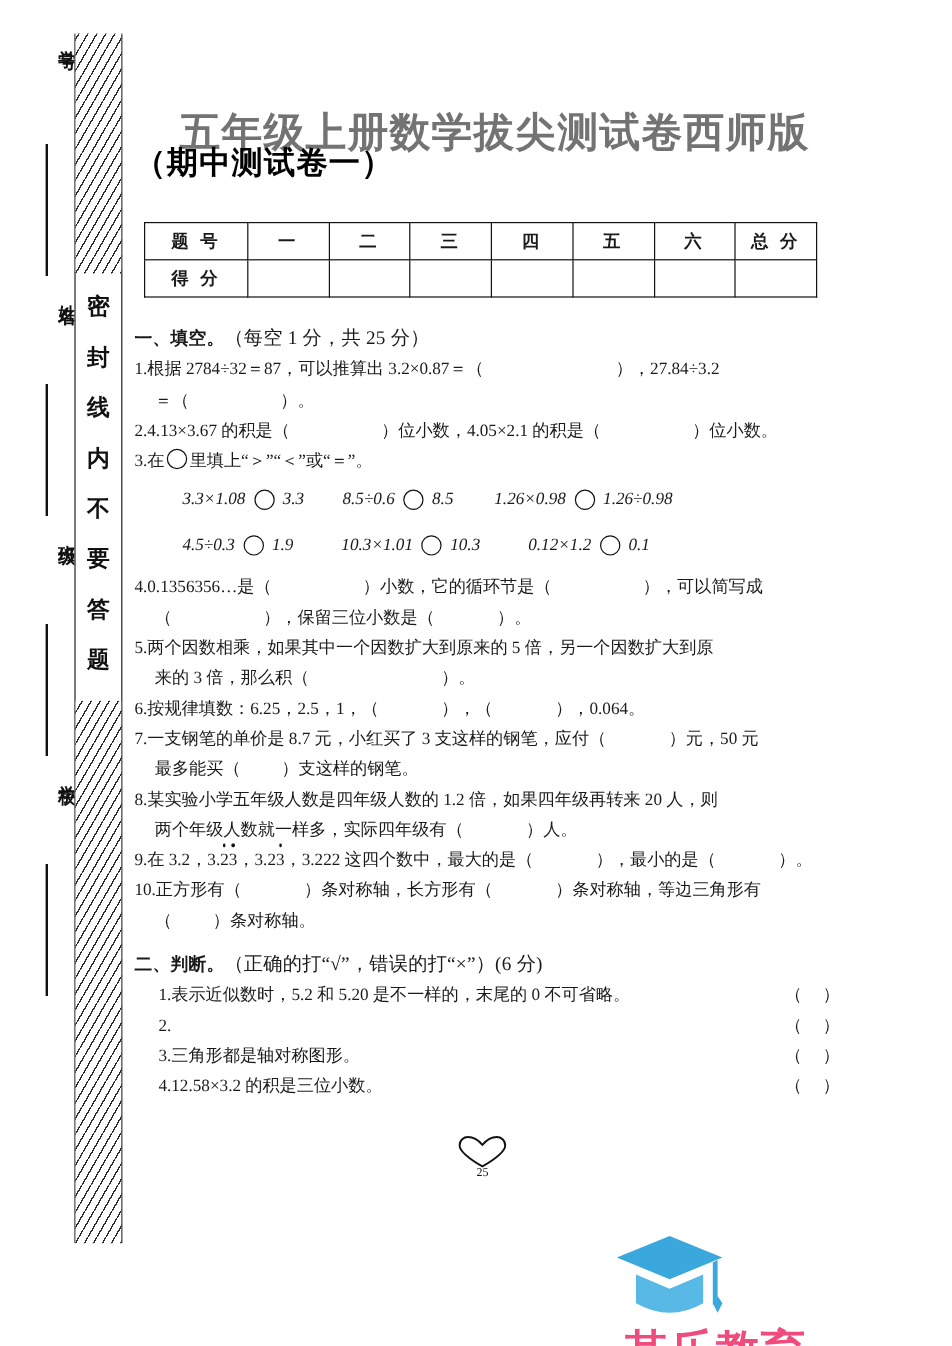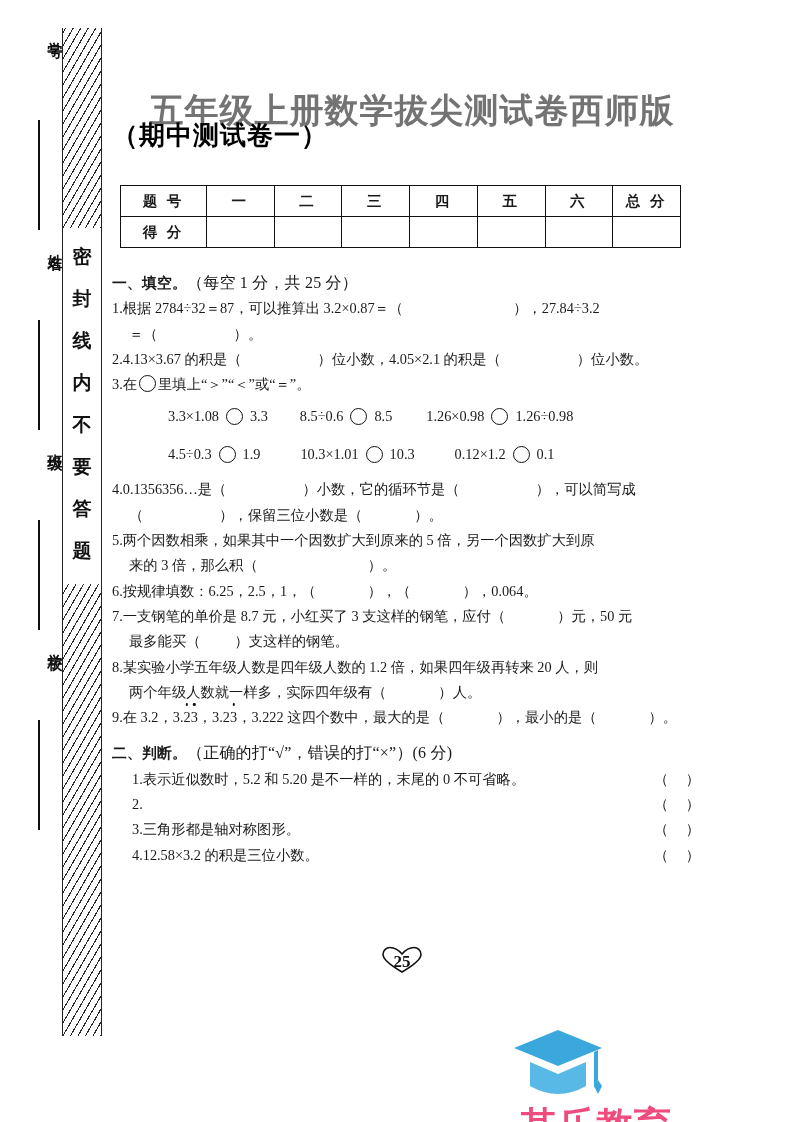--- a/index.html
+++ b/index.html
@@ -144,25 +144,26 @@
     text-indent: 0;
     position: relative;
   }
   .q .cont { display:block; margin-left: 17px; }
   .blank-sm { display:inline-block; width: 34px; }
   .blank-md { display:inline-block; width: 52px; }
   .blank-lg { display:inline-block; width: 76px; }
   .blank-xl { display:inline-block; width: 110px; }
 
   .cmp-row {
-    margin-left: 56px;
+    margin-left: 40px;
     display: flex;
     gap: 0px;
     align-items: center;
     line-height: 30px;
+    font-style: italic;
   }
   .cmp-item { display:flex; align-items:center; white-space:nowrap; }
   .cmp-item .circ {
     display:inline-block;
     width: 17px; height: 17px;
     border: 1.3px solid #111;
     border-radius: 50%;
     margin: 0 7px;
     vertical-align: middle;
   }
@@ -205,23 +206,23 @@
 
   
   .pagenum {
     position: absolute;
     left: 268px; top: 945px;
     width: 44px; height: 30px;
   }
   .pagenum svg { display:block; }
   .pagenum .pn {
     position:absolute;
-    left:0; top:0; width: 44px; height: 30px;
+    left:0; top:16px; width: 44px; height: 30px;
     display:flex; align-items:center; justify-content:center;
-    font-size: 17px; font-weight: 700; color: #111;
+    font-size: 10px; font-weight: 400; color: #111;
     font-family: "Liberation Serif", serif;
     padding-top: 3px;
   }
 
   
   .logo {
     position: absolute;
     left: 400px; top: 1020px;
     display: flex;
     align-items: flex-start;
@@ -389,20 +390,24 @@
 
     <div class="q">
       <span>8.</span><span>某实验小学五年级人数是四年级人数的 1.2 倍，如果四年级再转来 20 人，则</span>
       <span class="cont"><span>两个年级人数就一样多，实际四年级有（</span><span class="blank-md"></span><span>）人。</span></span>
     </div>
 
     <div class="q">
       <span>9.</span><span>在 3.2，3.</span><span class="rep">2</span><span class="rep">3</span><span>，3.2</span><span class="rep">3</span><span>，3.222 这四个数中，最大的是（</span><span class="blank-md"></span><span>），最小的是（</span><span class="blank-md"></span><span>）。</span>
     </div>
 
+    <div class="q">
+      <span>10.</span><span>正方形有（</span><span class="blank-md"></span><span>）条对称轴，长方形有（</span><span class="blank-md"></span><span>）条对称轴，等边三角形有</span>
+      <span class="cont"><span>（</span><span class="blank-sm"></span><span>）条对称轴。</span></span>
+    </div>
 
     <div class="sec-head" style="margin-top:10px;">
       <span>二、判断。</span><span class="pts">（正确的打“√”，错误的打“×”）(6 分)</span>
     </div>
 
     <div class="judge-line">
       <span class="judge-text">1.</span>
         <span class="judge-text">表示近似数时，5.2 和 5.20 是不一样的，末尾的 0 不可省略。</span>
       <span class="judge-fill"></span>
       <span class="judge-paren">

